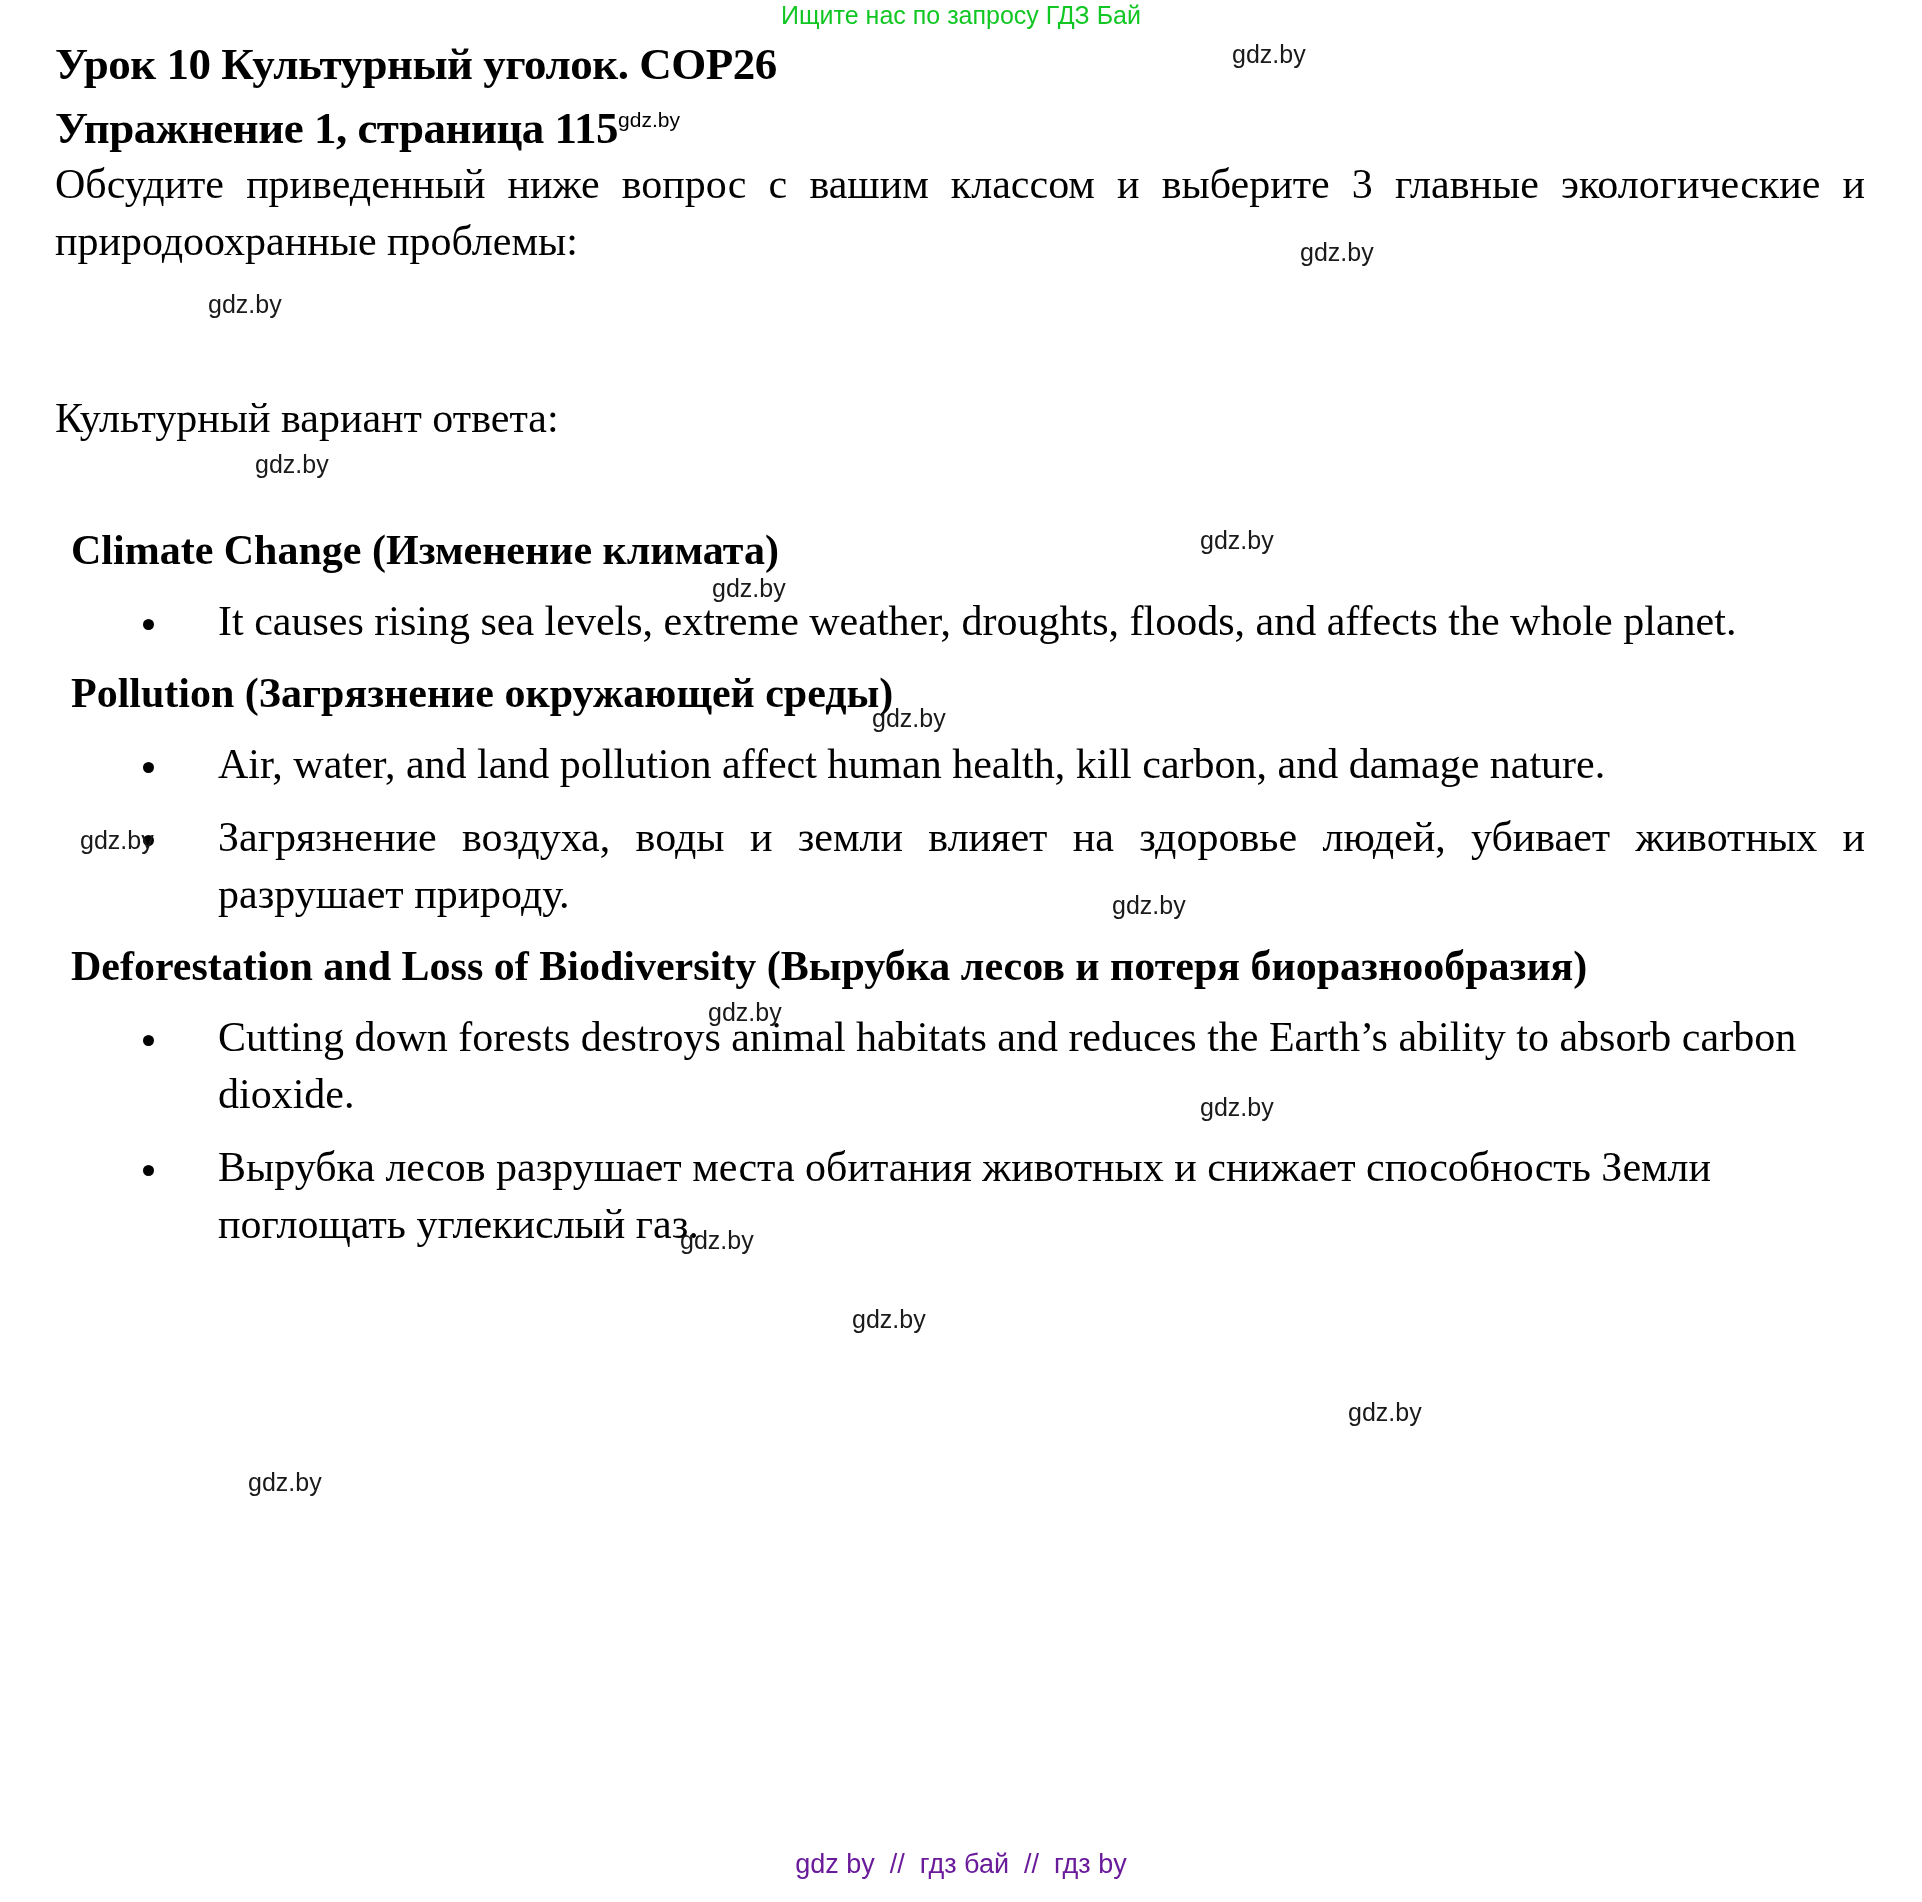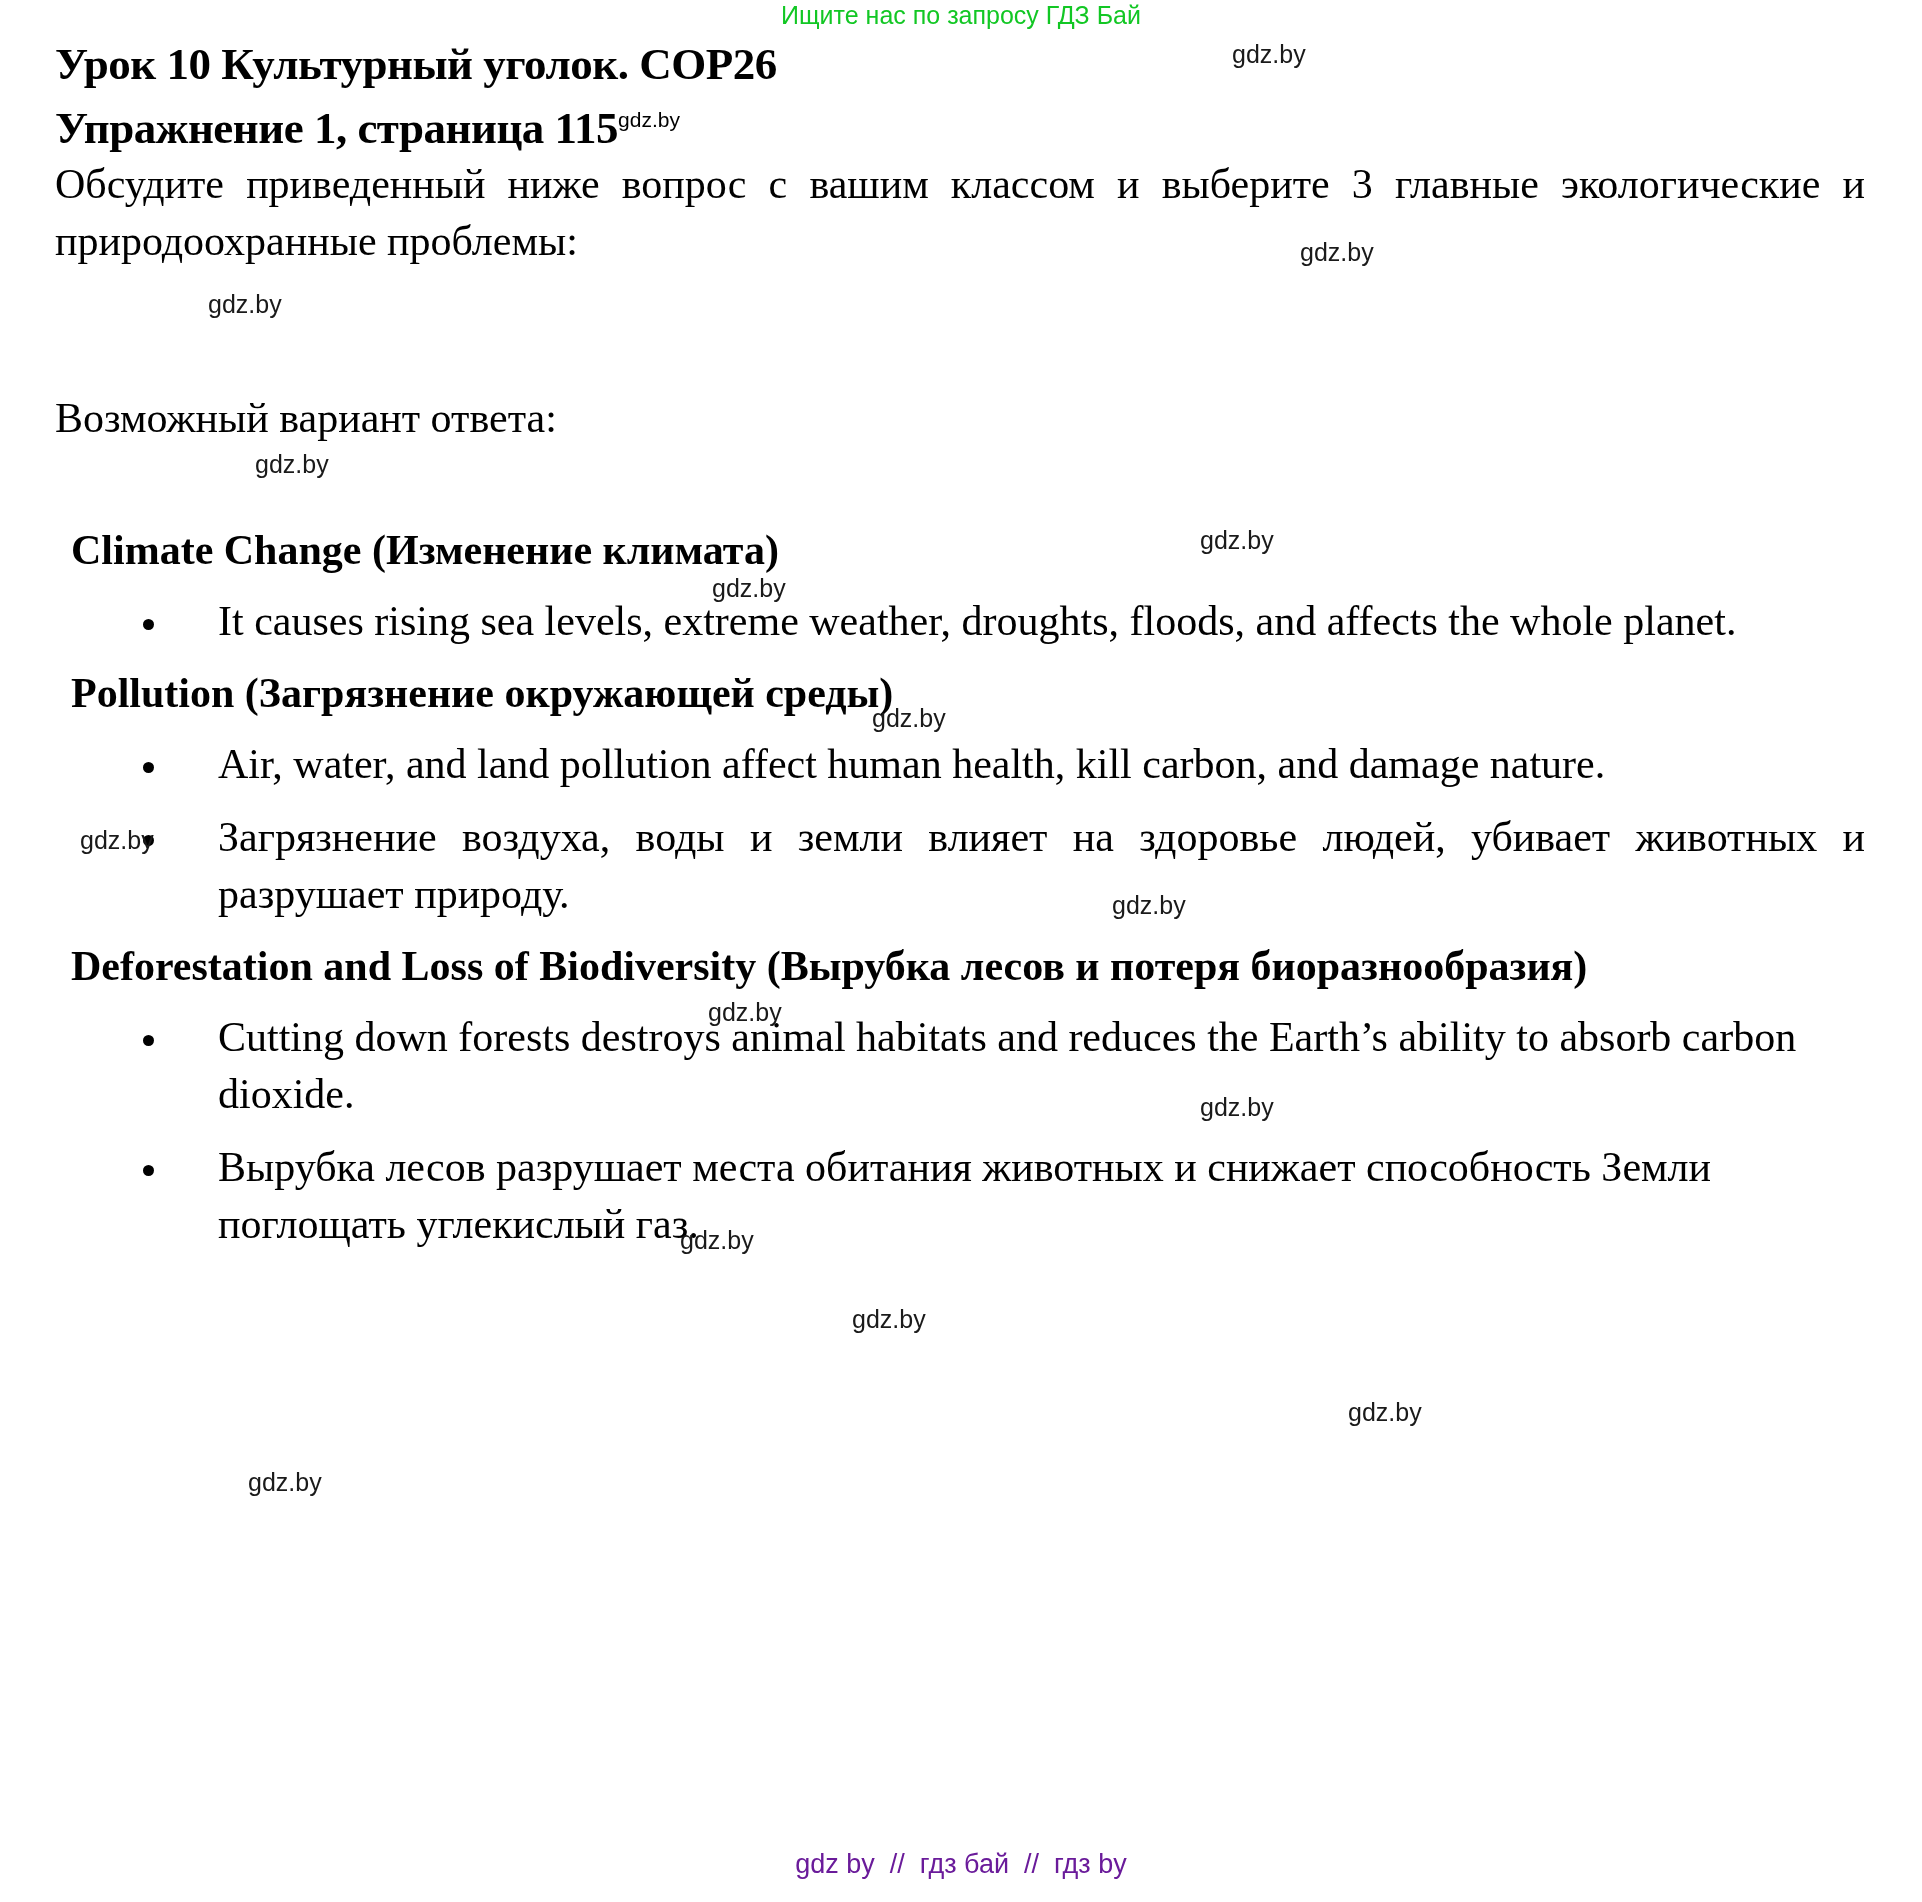--- a/index.html
+++ b/index.html
@@ -138,21 +138,21 @@
     <span>Упражнение 1, страница 115</span><span class="sup-wm">gdz.by</span>
   </div>
 
   <p class="para">Обсудите приведенный ниже вопрос с вашим классом и выберите 3 главные экологические и природоохранные проблемы:</p>
 
   <div class="spacer-md"></div>
 
 
   <div class="spacer-md"></div>
 
-  <p class="para tight">Возможный вариант ответа:</p>
+  <p class="para tight">Культурный вариант ответа:</p>
 
   <div class="spacer-md"></div>
 
   <div>
     <p class="sec-head">Climate Change (Изменение климата)</p>
     <ul class="bullets">
       <li>It causes rising sea levels, extreme weather, droughts, floods, and affects the whole planet.</li>
     </ul>
   </div>
 

